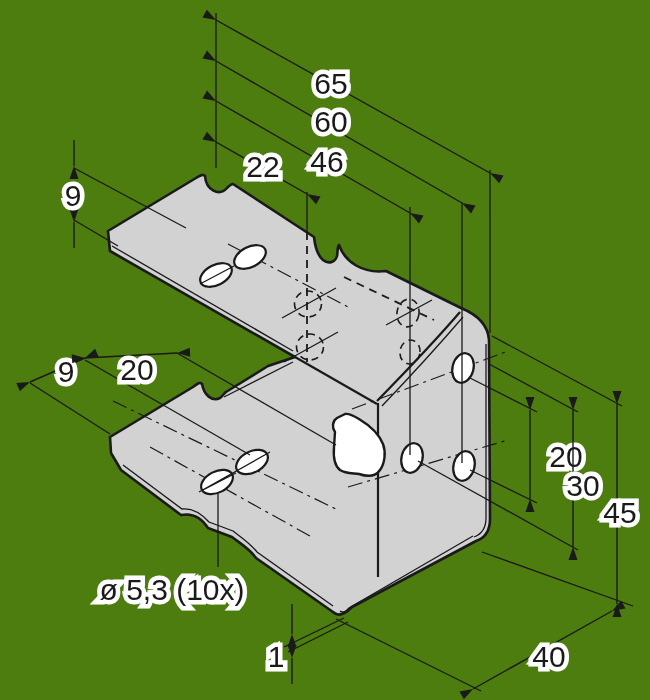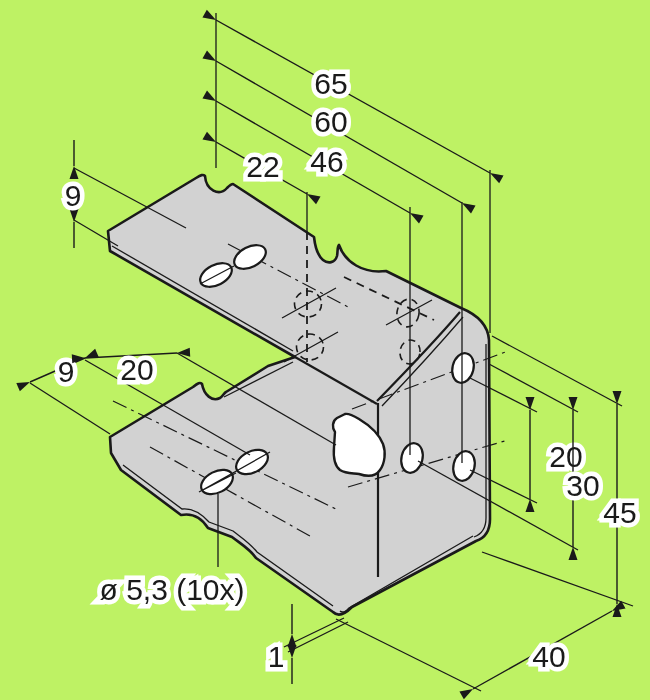--- a/index.html
+++ b/index.html
@@ -1,16 +1,16 @@
 <!DOCTYPE html>
 <html><head>
 <meta charset="utf-8">
 <style>
   html,body{margin:0;padding:0;background:#ffffff;}
-  .stage{width:650px;height:700px;position:relative;background:#bef264;overflow:hidden;}
+  .stage{width:650px;height:700px;position:relative;background:#4d7c0f;overflow:hidden;}
   svg{display:block;}
   .dim-text{
     font-family:"Liberation Sans","DejaVu Sans",sans-serif;
     font-size:30px;
     fill:#1a1a1a;
     stroke:#ffffff;
     stroke-width:9px;
     paint-order:stroke;
     text-anchor:middle;
   }

